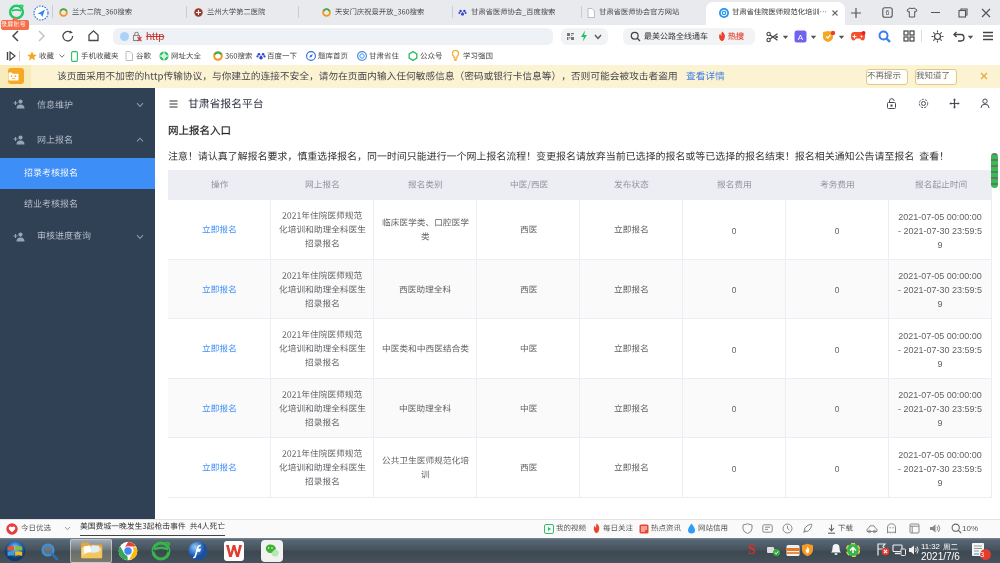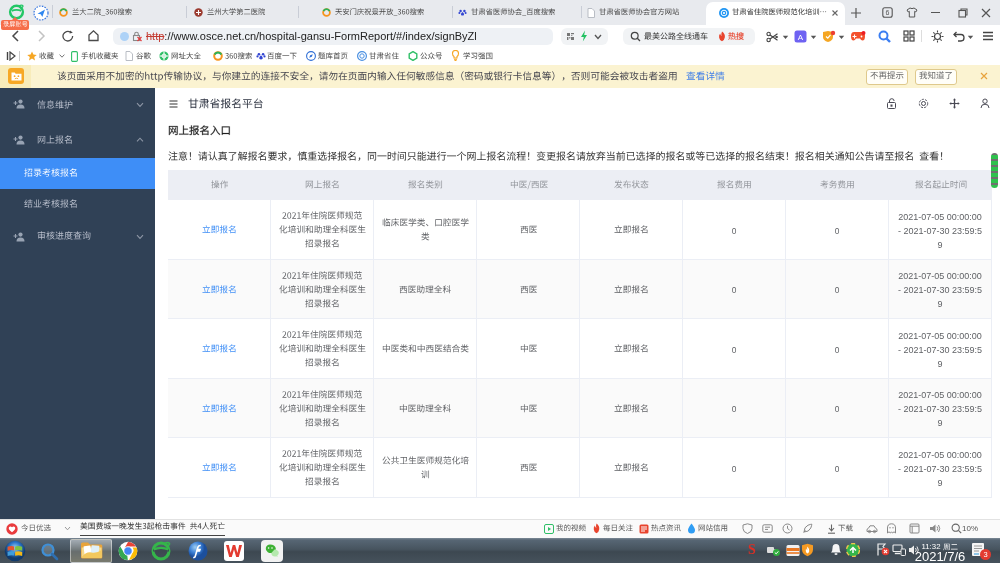--- a/index.html
+++ b/index.html
@@ -1,18 +1,18 @@
 <!DOCTYPE html>
 <html><head><meta charset="utf-8"><style>
 *{margin:0;padding:0;box-sizing:border-box}
 html,body{width:1000px;height:563px;overflow:hidden}
 body{font-family:"Liberation Sans",sans-serif;position:relative;background:#fff}
 .ab{position:absolute}
 .fx{display:flex;align-items:center}
-.fc{display:flex;align-items:center;justify-content:center}
+.fc{display:flex;align-items:center;}
 svg.t{display:block}
 .hdr{position:absolute;top:0;height:30px;width:103px;display:flex;align-items:center;justify-content:center}
 .cl{position:absolute;width:103px;display:flex;flex-direction:column;align-items:center;justify-content:center;border-right:1px solid #ebeef5;border-bottom:1px solid #ebeef5}
 .l14{height:14px;padding-top:2.5px;box-sizing:border-box;display:flex;align-items:center;justify-content:center}
 </style></head><body>
 <svg width="0" height="0" style="position:absolute">
     <defs>
       <path id="g0" d="M212 806C257 751 307 675 328 627L395 663C373 711 320 783 274 837ZM149 339V264H836V339ZM55 45V-29H941V45ZM95 614V540H906V614H664C706 672 755 749 793 815L716 840C685 771 629 676 583 614Z"></path>
       <path id="g1" d="M461 839C460 760 461 659 446 553H62V476H433C393 286 293 92 43 -16C64 -32 88 -59 100 -78C344 34 452 226 501 419C579 191 708 14 902 -78C915 -56 939 -25 958 -8C764 73 633 255 563 476H942V553H526C540 658 541 758 542 839Z"></path>
       <path id="g2" d="M141 697V616H860V697ZM57 104V20H945V104Z"></path>
@@ -432,21 +432,20 @@
   </svg>
 <div class="ab" style="left:113px;top:28px;width:440px;height:17px;background:#eef1f5;border-radius:6px"></div>
 <div class="ab" style="left:120px;top:32px;width:9px;height:9px;border-radius:50%;background:#add2f7"></div>
 <svg class="ab" style="left:132px;top:31px" width="10" height="11" viewBox="0 0 10 11">
     <rect x="1.5" y="4.5" width="6" height="5" fill="none" stroke="#8a8a8a" stroke-width="1.1"></rect>
     <path d="M2.7 4.5 V3 a1.8 1.8 0 0 1 3.6 0 V4.5" fill="none" stroke="#8a8a8a" stroke-width="1.1"></path>
     <path d="M5.5 6 L9.5 10 M9.5 6 L5.5 10" stroke="#e03a3a" stroke-width="1.2"></path>
   </svg>
 <div class="ab fx" style="left:146px;top:25px;height:22px;font-size:11px;letter-spacing:0">
     <span style="color:#c33b32;text-decoration:line-through">http</span>
-    <span style="color:#222">://www.osce.net.cn/hospital-gansu-FormReport/#/index/signByZl</span>
   </div>
 <div class="ab" style="left:561px;top:28px;width:47px;height:17px;background:#f1f3f5;border-radius:6px"></div>
 <svg class="ab" style="left:566px;top:32px" width="9" height="9" viewBox="0 0 9 9">
     <path d="M1 1h3v3h-3zM5 1h3v1.2h-3zM5 3.2h1.4v0.8h-1.4zM1 5h1.4v3h-1.4zM3.2 5h1.2v1.4h-1.2zM5 5h3v3h-3z" fill="#777"></path>
   </svg>
 <svg class="ab" style="left:580px;top:30px" width="8" height="12" viewBox="0 0 8 12">
     <path d="M5 0.5 L1 7 H3.8 L2.8 11.5 L7 5 H4.2 Z" fill="#21c161"></path>
   </svg>
 <svg class="ab" style="left:594px;top:34px" width="8" height="6" viewBox="0 0 8 6">
     <path d="M1 1 L4 4.5 L7 1" fill="none" stroke="#555" stroke-width="1.3"></path>
@@ -1916,19 +1915,19 @@
     <span style="margin-right:3px">11:32</span>
     <span style="position:relative;top:1px;display:flex">
       <svg class="t" width="15" height="9" viewBox="0 0 15 9" fill="#fff">
         <g transform="translate(0 6.6) scale(0.007500 -0.007500)">
           <use href="#ge4" x="0"></use>
           <use href="#g2" x="1000"></use>
         </g>
       </svg>
     </span>
   </div>
-<div class="ab fc" style="left:921px;top:551px;width:38px;height:10px;color:#fff;font-size:13px">2021/7/6</div>
+<div class="ab fc" style="left:921px;top:551px;width:38px;height:10px;color:#fff;font-size:10px">2021/7/6</div>
 <svg class="ab" style="left:971px;top:541px" width="18" height="18" viewBox="0 0 18 18">
     <rect x="1" y="2" width="12" height="13" rx="1" fill="#f5f5f5"></rect>
     <path d="M3 5h8M3 7.5h8M3 10h5" stroke="#999" stroke-width="1"></path>
     <rect x="3" y="12" width="5" height="2" fill="#8fc6e8"></rect>
   </svg>
 <div class="ab fc" style="left:980px;top:549px;width:11px;height:11px;border-radius:50%;background:#e33b30;color:#fff;font-size:7.5px">3</div>
 
 </body></html>

